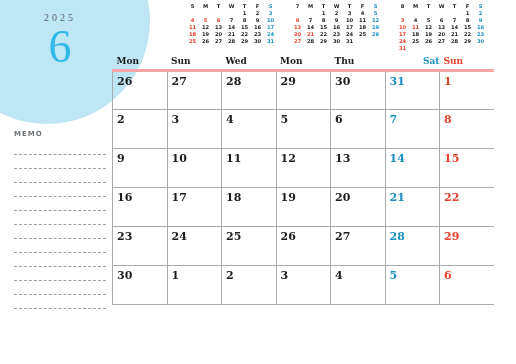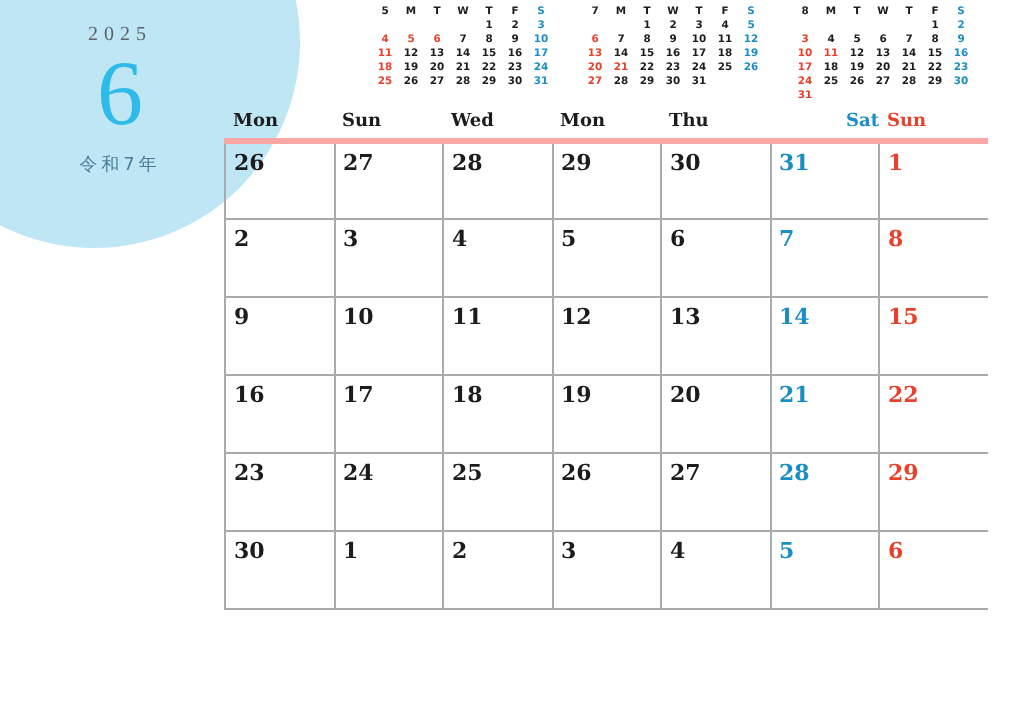--- a/index.html
+++ b/index.html
@@ -104,22 +104,38 @@
   .grid tr:last-child td { border-bottom: 1px solid #a8abae; }
 </style>
 </head>
 <body>
 
 <div id="page">
 
   <div class="blob"></div>
   <div class="year-label">2025</div>
   <div class="big-month">6</div>
-  <div class="era-label">令和7年</div>
-
+
+  <div class="memo">
+    <div class="memo-title">MEMO</div>
+    <div id="memo-lines">
+        <div class="memo-line"></div>
+        <div class="memo-line"></div>
+        <div class="memo-line"></div>
+        <div class="memo-line"></div>
+        <div class="memo-line"></div>
+        <div class="memo-line"></div>
+        <div class="memo-line"></div>
+        <div class="memo-line"></div>
+        <div class="memo-line"></div>
+        <div class="memo-line"></div>
+        <div class="memo-line"></div>
+        <div class="memo-line"></div>
+      </div>
+  </div>
 
   <div class="minis" id="minis">
       <div class="mini">
         <table>
           <thead>
             <tr>
               <th class="mlabel">5</th>
               <th>M</th>
               <th>T</th>
               <th>W</th>

